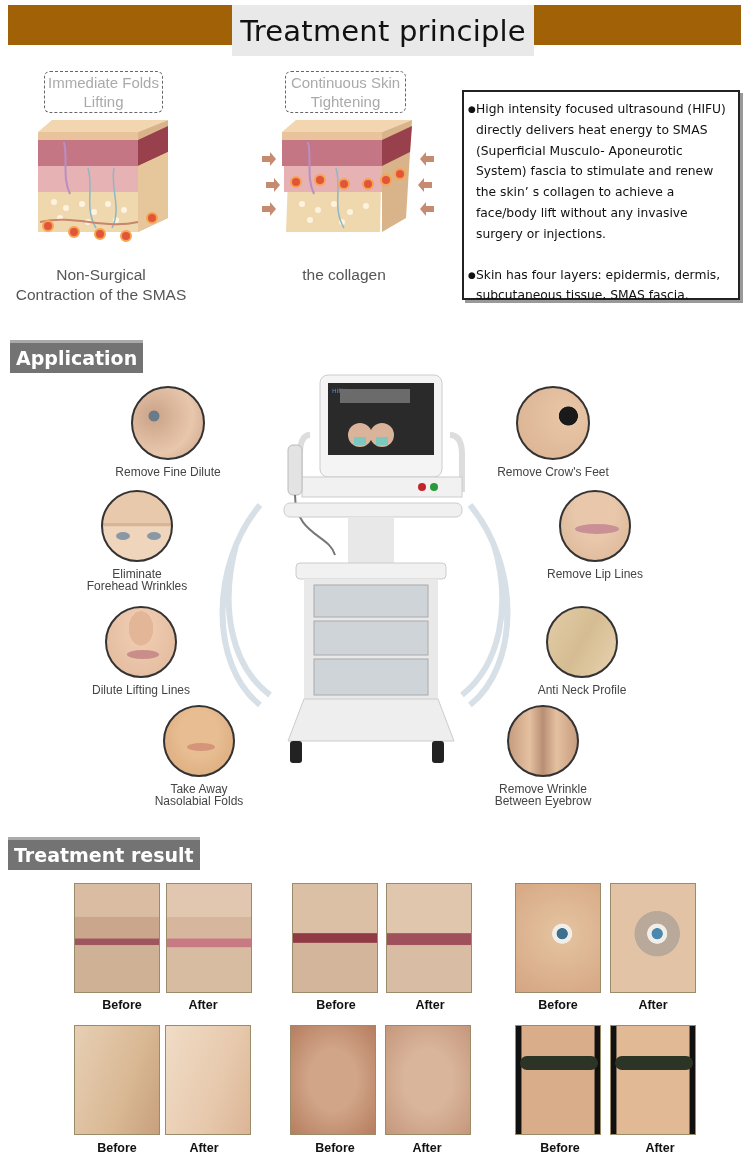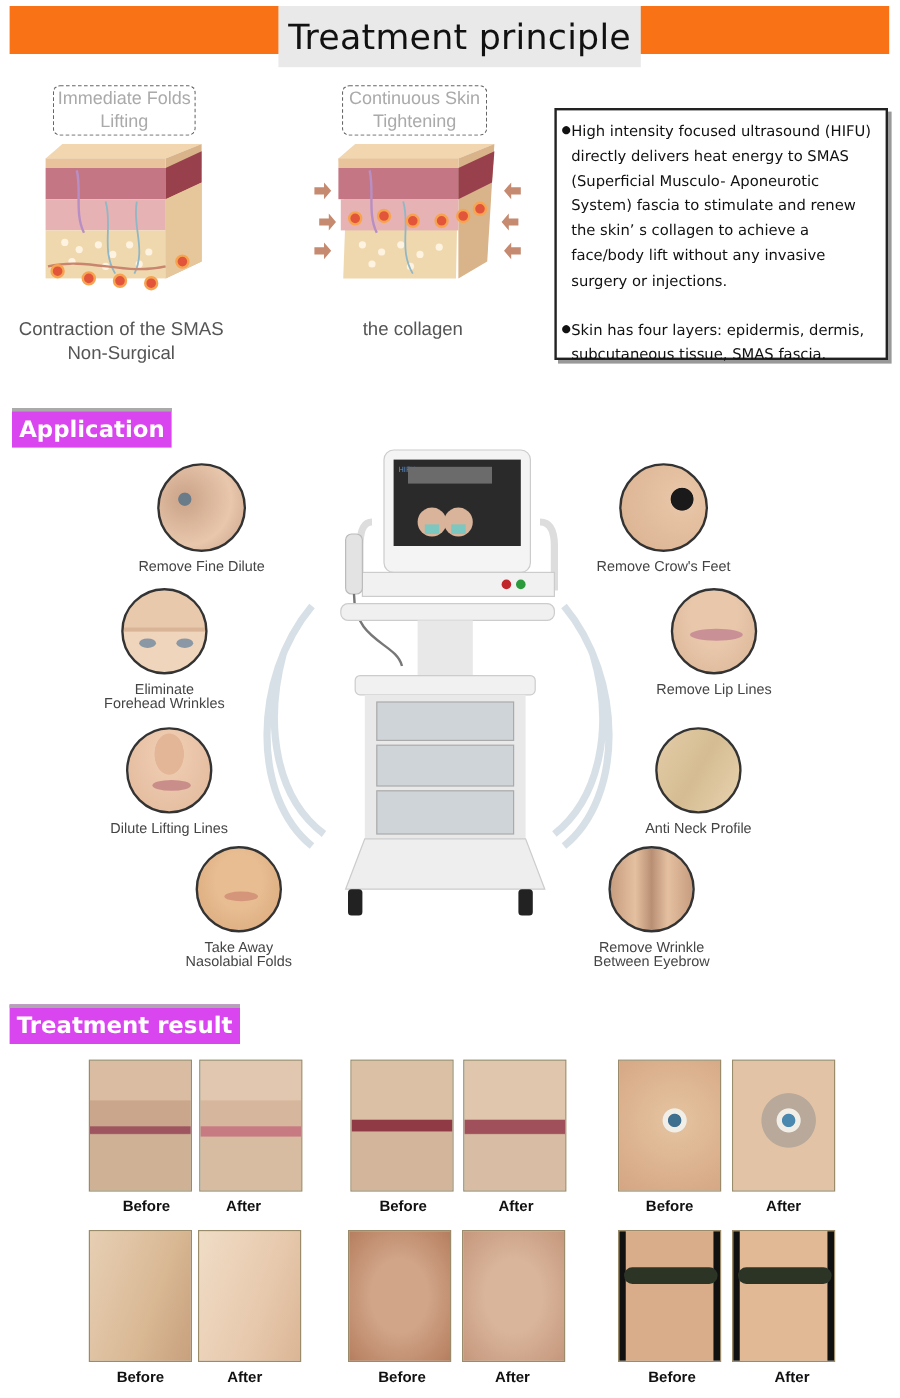--- a/index.html
+++ b/index.html
@@ -1,39 +1,39 @@
 <!DOCTYPE html>
 <html><head>
 <meta charset="utf-8">
 <style>
   * { box-sizing: border-box; margin: 0; padding: 0; }
   html, body { width: 750px; height: 1165px; background: #ffffff; overflow: hidden; }
   body { position: relative; font-family: "DejaVu Sans", sans-serif; color: #333; }
 
   
-  .banner { position: absolute; left: 8px; top: 5px; width: 733px; height: 40px; background: #f97316; }
+  .banner { position: absolute; left: 8px; top: 5px; width: 733px; height: 40px; background: #a16207; }
   .banner-center { position: absolute; left: 224px; top: 0; width: 302px; height: 51px; background: #e9e9e9;
     display: flex; align-items: center; justify-content: center; font-family: "DejaVu Sans", sans-serif;
     font-size: 29px; color: #111; letter-spacing: 0.2px; }
 
   
   .dashed-label { position: absolute; border: 1.5px dashed #666; border-radius: 6px; color: #aaa;
     font-family: "Liberation Sans", sans-serif; font-size: 15px; line-height: 19px; text-align: center; padding: 1px 2px; }
   .skin-block { position: absolute; }
   .caption-principle { position: absolute; font-family: "Liberation Sans", sans-serif; font-size: 15.5px;
     color: #555; text-align: center; line-height: 20px; }
   .info-box { position: absolute; left: 462px; top: 90px; width: 278px; height: 210px; border: 2px solid #222;
     box-shadow: 3px 3px 0 #999; padding: 7px 6px 0 4px; font-family: "DejaVu Sans", sans-serif; font-size: 12.3px;
     line-height: 20.8px; color: #111; background: #fff; }
   .info-box p { position: relative; padding-left: 8px; }
   .info-box p + p { margin-top: 20px; }
   .info-box .bullet { position: absolute; left: 0; top: 0; font-size: 9px; }
 
   
-  .section-label { position: absolute; background: #d946ef; color: #fff; font-family: "DejaVu Sans", sans-serif;
+  .section-label { position: absolute; background: #737373; color: #fff; font-family: "DejaVu Sans", sans-serif;
     font-size: 19px; font-weight: bold; padding: 4px 6px; border-top: 3px solid #aaa; }
 
   
   .app-item { position: absolute; display: flex; flex-direction: column; align-items: center; }
   .face-circle { border-radius: 50%; border: 2px solid #333; overflow: hidden; position: relative; }
   .app-caption { font-family: "Liberation Sans", sans-serif; font-size: 12px; color: #444; text-align: center;
     line-height: 12px; margin-top: 6px; white-space: pre-line; }
 
   
   .machine { position: absolute; left: 200px; top: 365px; width: 330px; height: 440px; }
@@ -82,22 +82,22 @@
   <g fill="#e2553b" stroke="#f7a450" stroke-width="2">
     <circle cx="14" cy="108" r="5"></circle>
       <circle cx="40" cy="114" r="5"></circle>
       <circle cx="66" cy="116" r="5"></circle>
     <circle cx="92" cy="118" r="5"></circle>
       <circle cx="118" cy="100" r="5"></circle>
   </g>
 </svg>
 
 <div class="caption-principle" style="left:6px; top:265px; width:190px;">
+  <div>Non-Surgical</div>
   <div>Contraction of the SMAS</div>
-  <div>Non-Surgical</div>
 </div>
 
 <div class="dashed-label" style="left:285px; top:71px; width:121px;">
   <div>Continuous Skin</div>
   <div>Tightening</div>
 </div>
 
 <svg class="skin-block" style="left:258px; top:118px;" width="180" height="132">
   <polygon points="24,14 38,2 154,2 124,14" fill="#f1d6b0"></polygon>
   <polygon points="124,14 154,2 148,100 124,114" fill="#d9b48a"></polygon>

